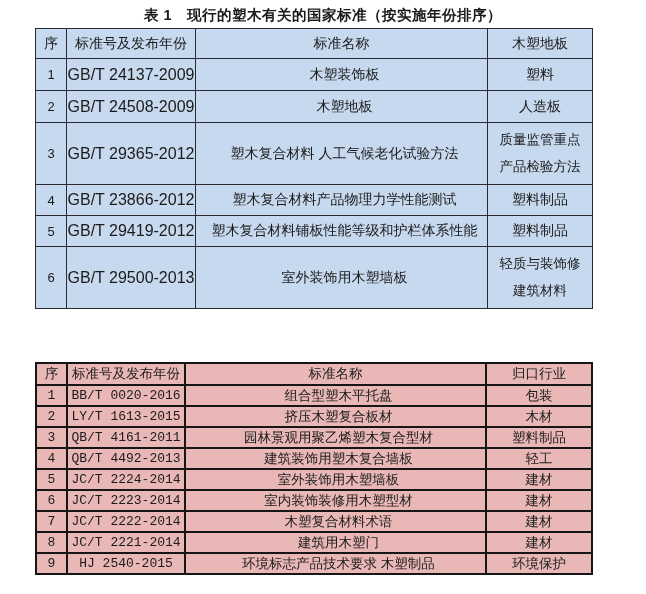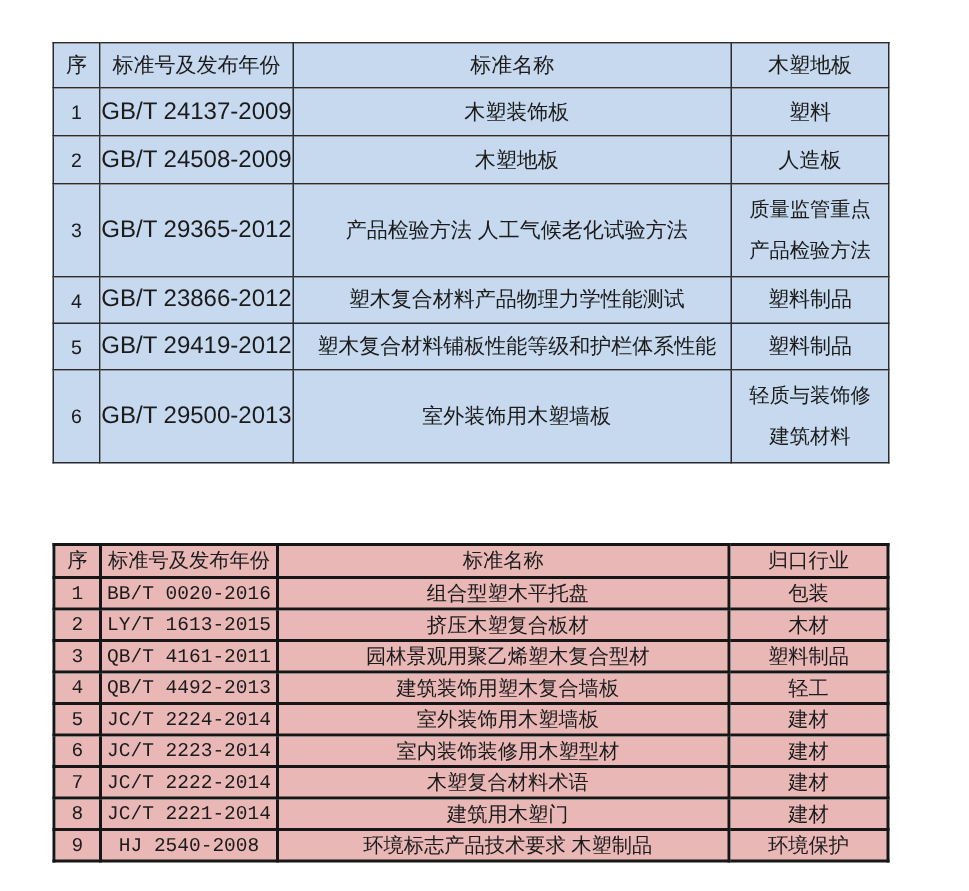--- a/index.html
+++ b/index.html
@@ -60,20 +60,21 @@
   }
 
   .name-cell { text-align: left; padding-left: 6px !important; }
   .multiline { white-space: pre-line; line-height: 1.95; font-size: 13.5px !important; }
 </style>
 </head>
 <body>
 
 <div class="page">
 
+  <div class="tbl-title title1">表 1　现行的塑木有关的国家标准（按实施年份排序）</div>
 
   <table class="t1">
     <colgroup>
       <col style="width:31px">
         <col style="width:129px">
         <col style="width:292px">
         <col style="width:105px">
     </colgroup>
     <thead>
       <tr>
@@ -92,21 +93,21 @@
       </tr>
       <tr class="r-med">
         <td class="no">2</td>
         <td class="code">GB/T 24508-2009</td>
         <td class="name-cell">木塑地板</td>
         <td>人造板</td>
       </tr>
       <tr class="r-tall">
         <td class="no">3</td>
         <td class="code">GB/T 29365-2012</td>
-        <td class="name-cell">产品检验方法  人工气候老化试验方法</td>
+        <td class="name-cell">塑木复合材料  人工气候老化试验方法</td>
         <td class="multiline">质量监管重点
 产品检验方法</td>
       </tr>
       <tr>
         <td class="no">4</td>
         <td class="code">GB/T 23866-2012</td>
         <td class="name-cell">塑木复合材料产品物理力学性能测试</td>
         <td>塑料制品</td>
       </tr>
       <tr>
@@ -185,20 +186,20 @@
         <td>建材</td>
       </tr>
       <tr>
         <td class="no">8</td>
         <td class="code">JC/T 2221-2014</td>
         <td class="name-cell">建筑用木塑门</td>
         <td>建材</td>
       </tr>
       <tr>
         <td class="no">9</td>
-        <td class="code">HJ 2540-2008</td>
+        <td class="code">HJ 2540-2015</td>
         <td class="name-cell">环境标志产品技术要求 木塑制品</td>
         <td>环境保护</td>
       </tr>
     </tbody>
   </table>
 
 </div>
 
 </body></html>

